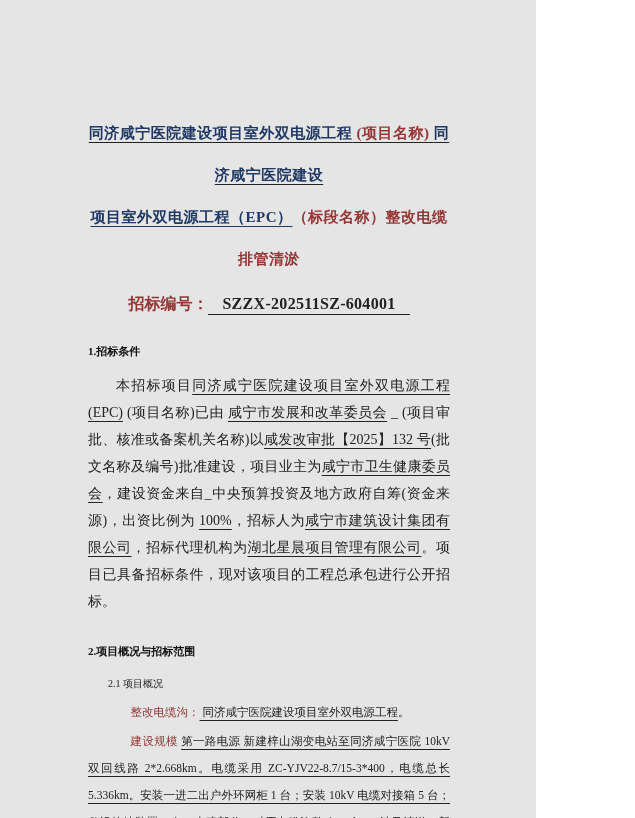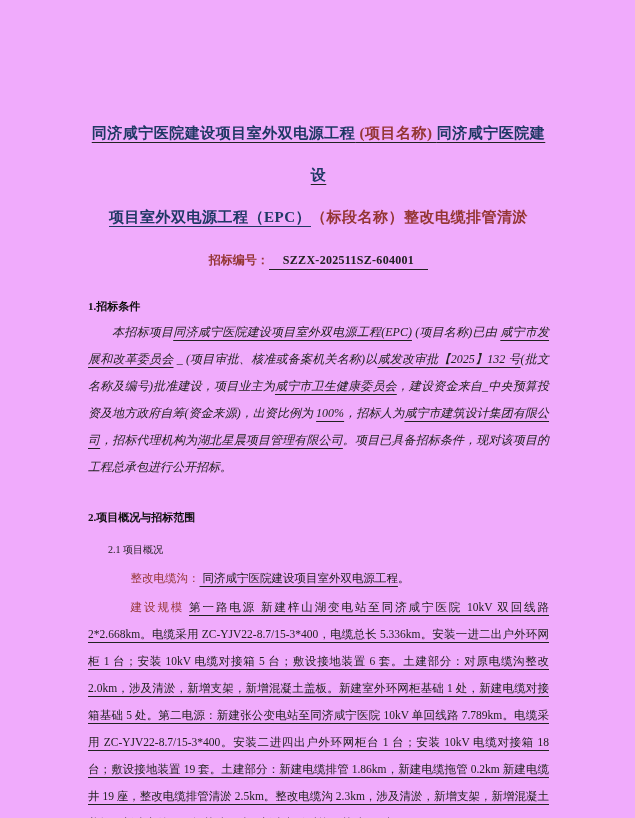--- a/index.html
+++ b/index.html
@@ -2,23 +2,23 @@
 <html style="--red_label: #943634; --navy_title: #1f3864; --text: #222222;"><head>
 <meta charset="utf-8">
 <style>
   html, body {
     margin: 0;
     padding: 0;
     background: #ffffff;
   }
   .page {
     position: relative;
-    width: 635px;
+    width: 536px;
     height: 818px;
-    background: #f0abfc;
+    background: #e5e5e5;
     font-family: "Liberation Serif", "DejaVu Serif", serif;
     color: var(--text, #222222);
     overflow: hidden;
     box-sizing: border-box;
     padding: 112px 86px 0 88px;
   }
   .title {
     text-align: center;
     font-size: 15px;
     font-weight: bold;
@@ -27,46 +27,45 @@
   }
   .u {
     text-decoration: underline;
     text-underline-offset: 4px;
     text-decoration-thickness: 1px;
   }
   .navy { color: var(--navy_title, #1f3864); }
   .red  { color: var(--red_label, #943634); }
   .bid-line {
     text-align: center;
-    font-size: 12px;
+    font-size: 16px;
     margin-top: 14px;
     font-weight: bold;
   }
   .bid-value {
     display: inline-block;
     border-bottom: 1px solid #222;
     padding: 0 14px 1px 14px;
     color: var(--text, #222);
     font-family: "Liberation Serif", "DejaVu Serif", serif;
     letter-spacing: 0.3px;
   }
   .h-sec {
     font-size: 11px;
     font-weight: bold;
     color: #111;
     margin-top: 26px;
     line-height: 20px;
   }
   .para {
-    font-size: 12px;
+    font-size: 14px;
     line-height: 27px;
     text-align: justify;
     text-indent: 2em;
-    margin-top: 3px;
-    font-style: italic;
+    margin-top: 11px;
   }
   .sub-head {
     font-size: 10px;
     line-height: 27px;
     margin-top: 9px;
     margin-left: 2em;
   }
   .field-line {
     font-size: 11.5px;
     line-height: 27px;

